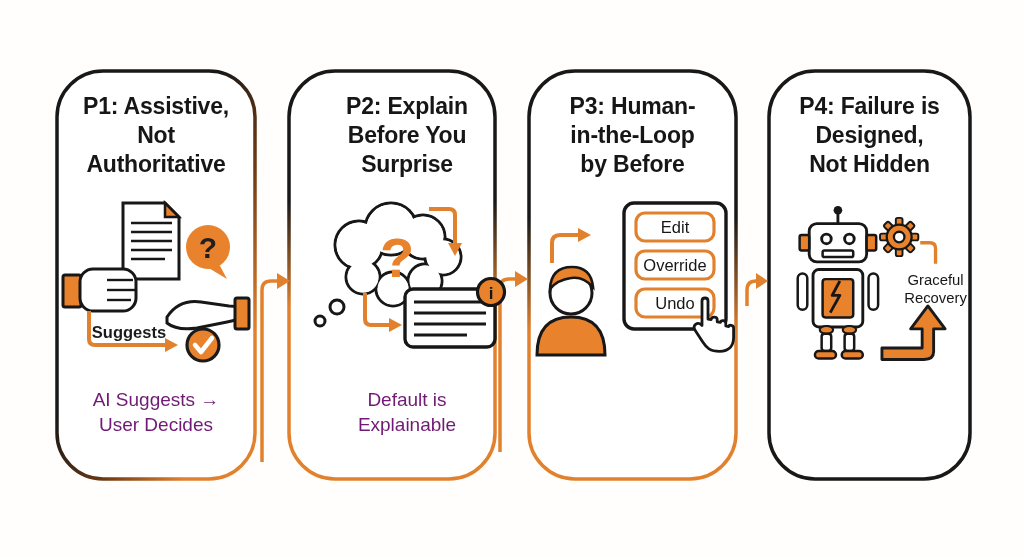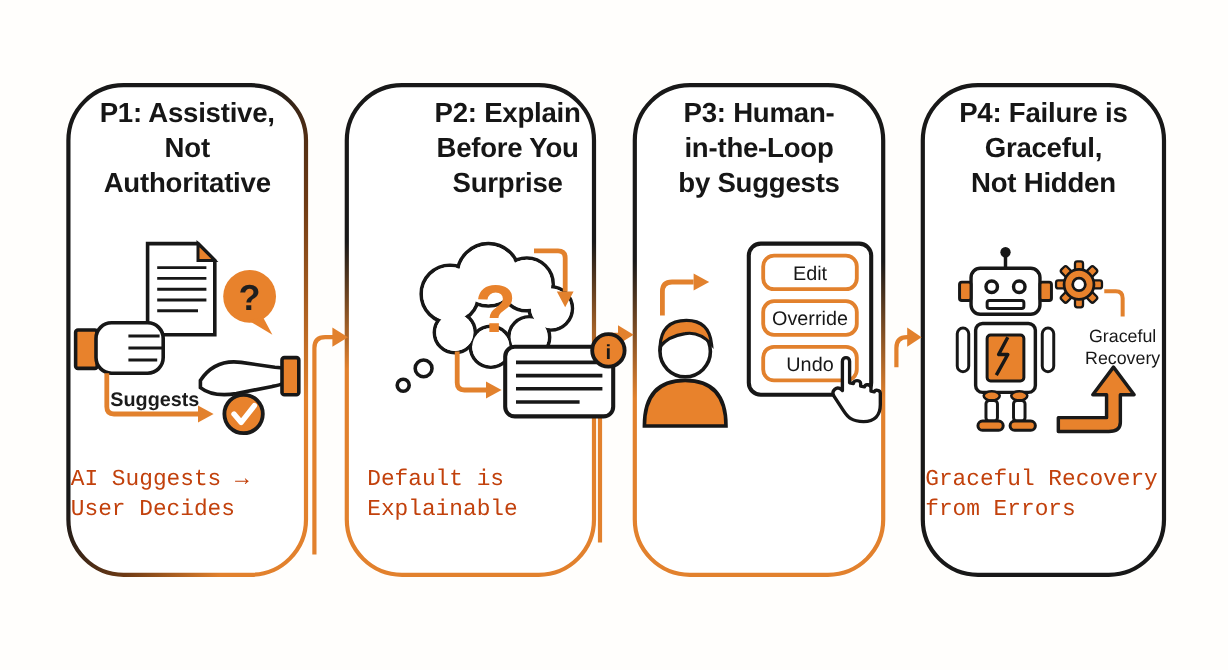--- a/index.html
+++ b/index.html
@@ -7,45 +7,45 @@
     width:1023px;height:558px;
     background:#FFFEFC;
     font-family:"Liberation Sans", sans-serif;
     color:#171717;
     overflow:hidden;
   }
   .stage{position:relative;width:1023px;height:558px;}
   .bg{position:absolute;left:0;top:0;}
   .card{position:absolute;top:71px;height:408px;}
   .c1{left:57px;width:198px;}
-  .c2{left:304px;width:238px;}
+  .c2{left:288px;width:238px;}
   .c3{left:529px;width:207px;}
   .c4{left:769px;width:201px;}
   .pre{white-space:pre-line;}
   .title{
-    margin-top:9px;
+    margin-top:21px;
     padding:0 6px;
     text-align:center;
     font-size:23px;
     font-weight:bold;
     line-height:1.26;
     letter-spacing:-0.2px;
     color:#161616;
   }
   .iconwrap{
     position:absolute;left:0;right:0;top:126px;
     display:flex;justify-content:center;
   }
   .caption{
     position:absolute;left:0;right:0;top:316px;
     padding:0 2px;
+    text-align:center;
     font-size:19px;
     line-height:1.32;
-    color:#c2410c;
-    font-family:Liberation Mono, monospace;
+    color:#701a75;
   }
   svg text{font-family:"Liberation Sans", sans-serif;}
 </style>
 </head>
 <body>
 
 <div class="stage">
 
   <svg class="bg" width="1023" height="558" viewBox="0 0 1023 558">
     <defs>
@@ -197,21 +197,21 @@
       </svg>
     </div>
 
     <div class="caption pre">Default is
 Explainable</div>
   </div>
 
   <div class="card c3">
     <div class="title pre">P3: Human-
 in-the-Loop
-by Suggests</div>
+by Before</div>
 
     <div class="iconwrap">
       <svg width="205" height="160" viewBox="0 0 205 160">
 
         <g>
           <path d="M22,66 V46 Q22,38 30,38 H48" fill="none" stroke="#E2812D" stroke-width="4"></path>
           <polygon points="48,31 61,38 48,45" fill="#E2812D"></polygon>
         </g>
 
         <g>
@@ -233,21 +233,21 @@
         <g>
           <path d="M172,104 c0,-4 6,-4 6,0 l0,18 3.2,0.6 c0,-3.2 6,-3.2 6,0 l0,2.2 3.2,0.6 c0.6,-2.8 5.4,-2.2 5.4,1 l0,2.6 2.8,0.6 c0.6,-2.2 5,-1.6 5,1.2 l0,9.5 c0,8.5 -4.5,14 -14,14 c-9.5,0 -13,-3.2 -17,-9.5 l-7.5,-11.5 c-3,-4.8 2.2,-9 6.4,-5.4 l0.5,0.5 z" fill="#fff" stroke="#171717" stroke-width="2.8" stroke-linejoin="round"></path>
         </g>
       </svg>
     </div>
 
   </div>
 
   <div class="card c4">
     <div class="title pre">P4: Failure is
-Graceful,
+Designed,
 Not Hidden</div>
 
     <div class="iconwrap">
       <svg width="210" height="170" viewBox="0 0 210 170">
 
         <g>
           <line x1="72" y1="24" x2="72" y2="13" stroke="#171717" stroke-width="3"></line>
           <circle cx="72" cy="10" r="4.5" fill="#171717"></circle>
           <rect x="42" y="24" width="60" height="40" rx="8" fill="#fff" stroke="#171717" stroke-width="3"></rect>
           <rect x="32" y="36" width="10" height="16" rx="2" fill="#E8822C" stroke="#171717" stroke-width="2.6"></rect>
@@ -285,17 +285,15 @@
 
         <path d="M158,44 H168 Q174,44 174,50 V66" fill="none" stroke="#E2812D" stroke-width="3.5"></path>
 
         <text x="174" y="88" text-anchor="middle" font-size="15.5" font-weight="500" fill="#171717">Graceful</text>
         <text x="174" y="107" text-anchor="middle" font-size="15.5" font-weight="500" fill="#171717">Recovery</text>
 
         <path d="M118,166 V154 H160 V134 H148 L166,110 L184,134 H172 V158 Q172,166 162,166 Z" fill="#E8822C" stroke="#1a1a1a" stroke-width="3" stroke-linejoin="round"></path>
       </svg>
     </div>
 
-    <div class="caption pre">Graceful Recovery
-from Errors</div>
   </div>
 
 </div>
 
 </body></html>

